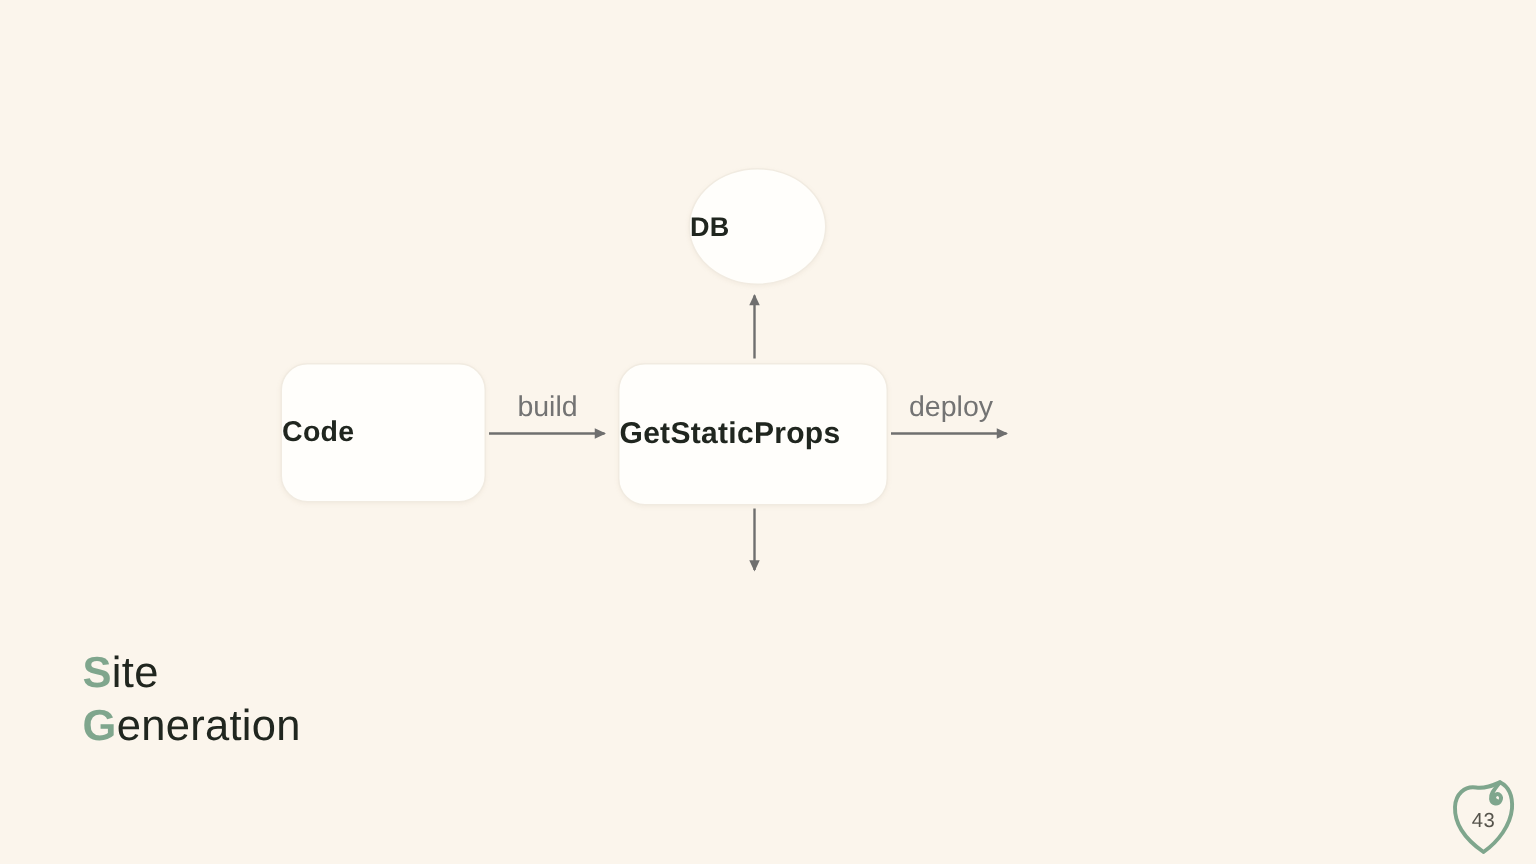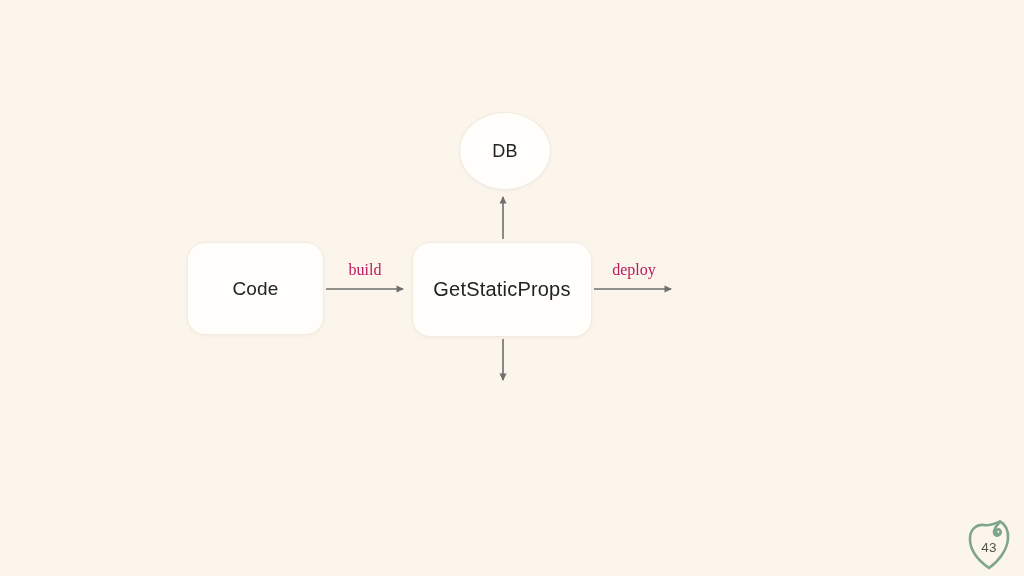--- a/index.html
+++ b/index.html
@@ -30,41 +30,40 @@
     width: 1024px; height: 576px;
     pointer-events: none;
   }
   .node {
     position: absolute;
     background: var(--card-bg);
     border: 1px solid var(--card-border);
     box-shadow: 0 1px 3px rgba(175, 155, 125, 0.10);
     display: flex;
     align-items: center;
-    justify-content: center;
     color: var(--text-dark);
     font-size: 19px;
     letter-spacing: 0.2px;
+    font-weight: bold;
   }
   .node.rect { border-radius: 18px; }
   .node.circle { border-radius: 50%; font-size: 18px; }
 
   .node-code   { left: 187px; top: 242px; width: 137px; height: 93px; }
   .node-gsp    { left: 412px; top: 242px; width: 180px; height: 95px; font-size: 20px; }
   .node-bundle { left: 680px; top: 240px; width: 153px; height: 94px; }
   .node-db     { left: 459px; top: 112px; width: 92px;  height: 78px; }
   .node-api    { left: 459px; top: 387px; width: 92px;  height: 78px; }
 
   .edge-label {
     position: absolute;
-    font-size: 16px;
-    color: #be185d;
+    font-size: 19px;
+    color: #737373;
     transform: translateX(-50%);
     white-space: nowrap;
-    font-family: Liberation Serif, serif;
   }
   .edge-label-build  { left: 365px; top: 261px; }
   .edge-label-deploy { left: 634px; top: 261px; text-align: center; }
 
   .title {
     position: absolute;
     left: 55px;
     top: 432px;
     font-size: 29px;
     line-height: 34.5px;
@@ -117,20 +116,26 @@
     <span>DB</span>
   </div>
   <div class="node rect node-gsp">
     <span>GetStaticProps</span>
   </div>
   <div class="node rect node-code">
     <span>Code</span>
   </div>
 
   <div class="title">
+    <div class="title-line">
+      <span class="title-highlight">S</span><span class="title-rest">ite</span>
+    </div>
+    <div class="title-line">
+      <span class="title-highlight">G</span><span class="title-rest">eneration</span>
+    </div>
   </div>
 
   <div class="footer-logo">
     <svg width="50" height="52" viewBox="0 0 50 52" xmlns="http://www.w3.org/2000/svg" fill="none" stroke="#7FA68D" stroke-width="2.6" stroke-linecap="round" stroke-linejoin="round">
       <path d="M25 49 C15 42, 5.5 32, 6 19 C6.3 10.5, 12.5 4.8, 20 6 C26 7, 31.5 4.5, 36 2.5 C42 5.5, 44.5 12, 44 20 C43 31, 35 42, 25 49"></path>
       <path d="M36 2.5 C32.5 7, 29.5 10, 30 13.7 C30.5 17.3, 34.8 17.8, 36.3 14.6 C37.6 11.9, 35.2 9.3, 33 10.9 C31.4 12.1, 32 14.6, 34.1 14.9"></path>
     </svg>
     <span class="page-number">43</span>
   </div>
 

